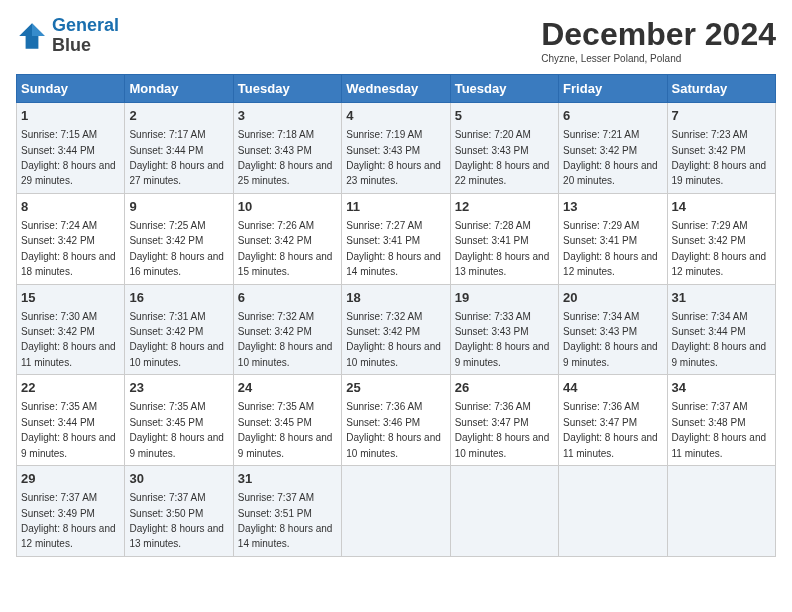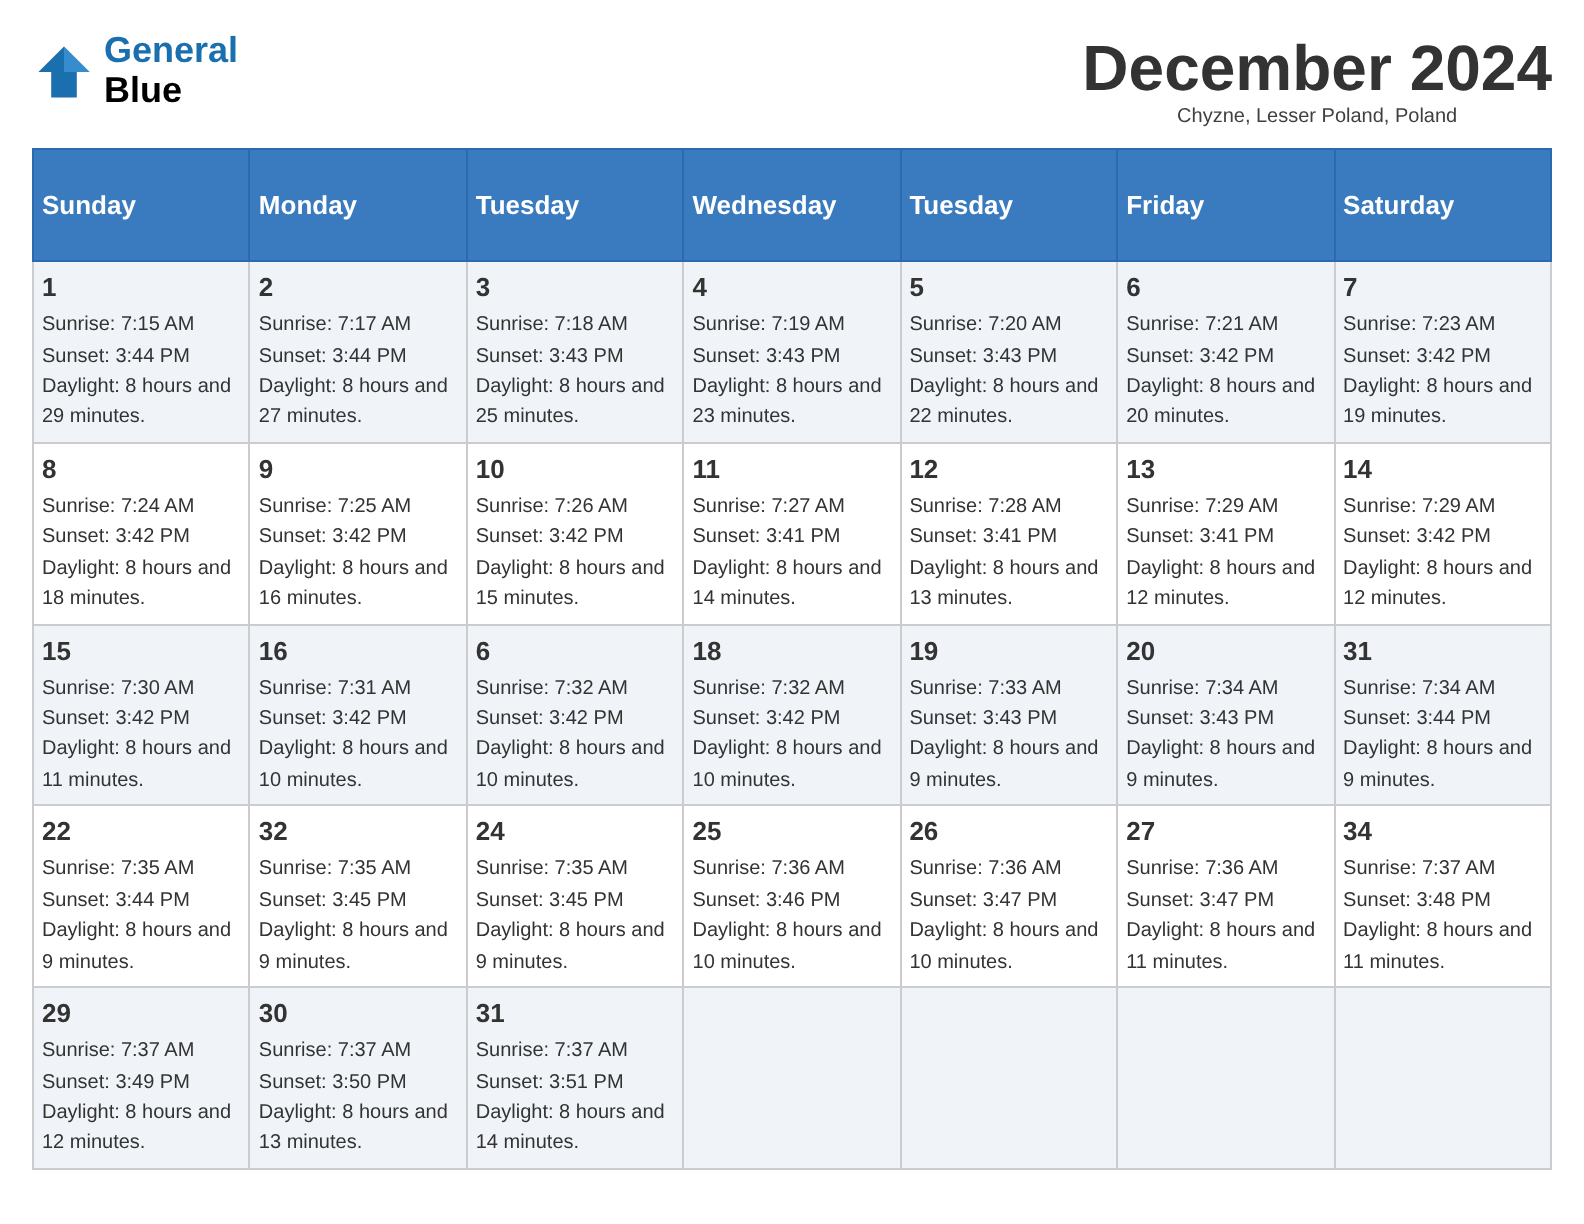--- a/index.html
+++ b/index.html
@@ -28,40 +28,40 @@
       line-height: 1.1;
     }
     .logo-text span {
       color: #1a6faf;
     }
     .logo-icon {
       width: 32px;
       height: 32px;
     }
     .title-block {
-      text-align: center;
+      text-align: left;
     }
     .main-title {
       font-size: 32px;
       font-weight: bold;
       color: #333;
     }
     .subtitle {
       font-size: 10px;
       color: #404040;
     }
     table {
       width: 100%;
       border-collapse: collapse;
       font-size: 11px;
     }
     thead tr th {
       background-color: #3a7bbf;
       color: #fff;
-      padding: 20px 4px;
+      padding: 6px 4px;
       text-align: left;
       font-size: 13px;
       font-weight: bold;
       border: 1px solid #2a6aaf;
     }
     tbody tr td {
       border: 1px solid #ccc;
       padding: 4px 4px;
       vertical-align: top;
       width: 14.28%;
@@ -95,21 +95,21 @@
 <body>
 
 <div class="header">
   <div class="logo">
     <svg class="logo-icon" viewBox="0 0 40 40">
       <polygon points="20,4 36,20 28,20 28,36 12,36 12,20 4,20" fill="#1a6faf"></polygon>
       <polygon points="20,4 36,20 20,20" fill="#4aa0e0" opacity="0.6"></polygon>
     </svg>
     <div class="logo-text">
       <div><span>General</span></div>
-      <div><span style="color:#000000">Blue</span></div>
+      <div><span style="color:#404040">Blue</span></div>
     </div>
   </div>
   <div class="title-block">
     <div class="main-title">December 2024</div>
     <div class="subtitle">Chyzne, Lesser Poland, Poland</div>
   </div>
 </div>
 
 <table>
   <thead>
@@ -168,29 +168,29 @@
         <td><span class="day-num">19</span>
         <span class="day-info">Sunrise: 7:33 AM<br>Sunset: 3:43 PM<br>Daylight: 8 hours and 9 minutes.</span></td>
         <td><span class="day-num">20</span>
         <span class="day-info">Sunrise: 7:34 AM<br>Sunset: 3:43 PM<br>Daylight: 8 hours and 9 minutes.</span></td>
         <td><span class="day-num">31</span>
         <span class="day-info">Sunrise: 7:34 AM<br>Sunset: 3:44 PM<br>Daylight: 8 hours and 9 minutes.</span></td>
       </tr>
       <tr>
         <td><span class="day-num">22</span>
         <span class="day-info">Sunrise: 7:35 AM<br>Sunset: 3:44 PM<br>Daylight: 8 hours and 9 minutes.</span></td>
-        <td><span class="day-num">32</span>
+        <td><span class="day-num">23</span>
         <span class="day-info">Sunrise: 7:35 AM<br>Sunset: 3:45 PM<br>Daylight: 8 hours and 9 minutes.</span></td>
         <td><span class="day-num">24</span>
         <span class="day-info">Sunrise: 7:35 AM<br>Sunset: 3:45 PM<br>Daylight: 8 hours and 9 minutes.</span></td>
         <td><span class="day-num">25</span>
         <span class="day-info">Sunrise: 7:36 AM<br>Sunset: 3:46 PM<br>Daylight: 8 hours and 10 minutes.</span></td>
         <td><span class="day-num">26</span>
         <span class="day-info">Sunrise: 7:36 AM<br>Sunset: 3:47 PM<br>Daylight: 8 hours and 10 minutes.</span></td>
-        <td><span class="day-num">27</span>
+        <td><span class="day-num">44</span>
         <span class="day-info">Sunrise: 7:36 AM<br>Sunset: 3:47 PM<br>Daylight: 8 hours and 11 minutes.</span></td>
         <td><span class="day-num">34</span>
         <span class="day-info">Sunrise: 7:37 AM<br>Sunset: 3:48 PM<br>Daylight: 8 hours and 11 minutes.</span></td>
       </tr>
       <tr>
         <td><span class="day-num">29</span>
         <span class="day-info">Sunrise: 7:37 AM<br>Sunset: 3:49 PM<br>Daylight: 8 hours and 12 minutes.</span></td>
         <td><span class="day-num">30</span>
         <span class="day-info">Sunrise: 7:37 AM<br>Sunset: 3:50 PM<br>Daylight: 8 hours and 13 minutes.</span></td>
         <td><span class="day-num">31</span>

